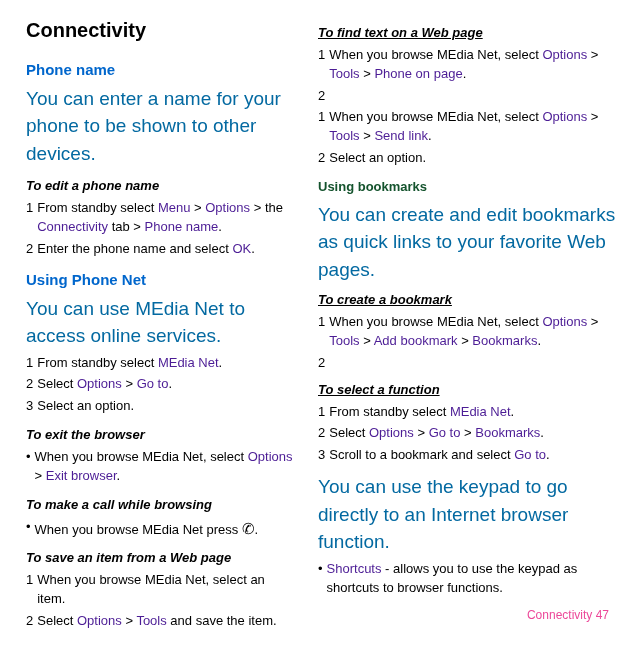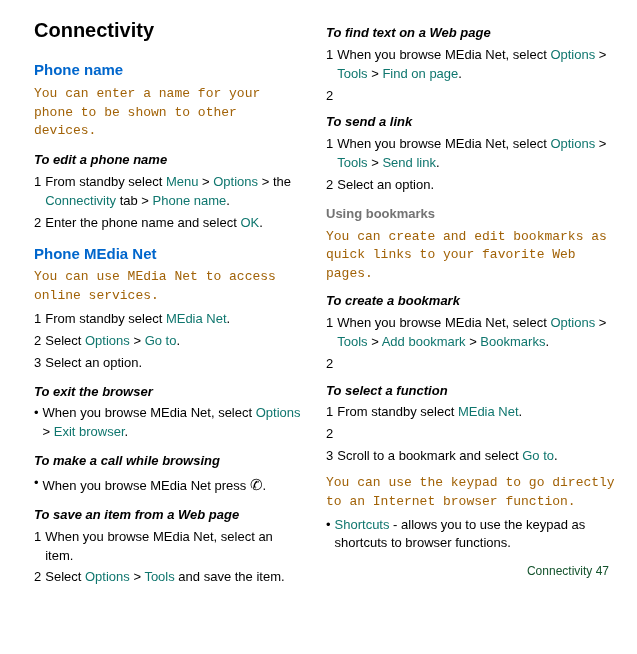--- a/index.html
+++ b/index.html
@@ -9,21 +9,21 @@
       background: #ffffff;
       width: 637px;
       min-height: 654px;
       color: #000000;
       line-height: 1.45;
     }
     .page-container {
       display: flex;
       width: 637px;
       min-height: 654px;
-      padding: 16px 0 10px 16px;
+      padding: 16px 0 10px 8px;
     }
     .left-col {
       width: 300px;
       padding: 0 14px 0 18px;
       flex-shrink: 0;
     }
     .right-col {
       width: 337px;
       padding: 0 14px 0 10px;
       border-left: none;
@@ -37,38 +37,37 @@
     h2.section-title {
       font-size: 15px;
       font-weight: bold;
       color: #0066cc;
       margin-bottom: 4px;
       margin-top: 10px;
     }
     h3.subsection-title {
       font-size: 13px;
       font-weight: bold;
-      color: #737373;
+      color: #14532d;
       margin-bottom: 4px;
       margin-top: 10px;
     }
     .italic-heading {
       font-style: italic;
       font-weight: bold;
       font-size: 13px;
       color: #000;
       margin-top: 10px;
       margin-bottom: 3px;
     }
     p.body-text {
-      font-size: 13px;
-      color: #a16207;
+      font-size: 19px;
+      color: #0369a1;
       margin-bottom: 4px;
       line-height: 1.45;
-      font-family: Liberation Mono, monospace;
     }
     .numbered-item {
       display: flex;
       gap: 4px;
       margin-bottom: 3px;
       font-size: 13px;
       line-height: 1.45;
     }
     .numbered-item .num {
       flex-shrink: 0;
@@ -78,31 +77,32 @@
       display: flex;
       gap: 4px;
       margin-bottom: 3px;
       font-size: 13px;
       line-height: 1.45;
     }
     .bullet-item .bullet {
       flex-shrink: 0;
     }
     .link-text {
-      color: #0f766e;
+      color: #4c1d95;
     }
     .footer-right {
       text-align: right;
       font-size: 12px;
-      color: #14532d;
+      color: #ec4899;
       padding-right: 14px;
       margin-top: 10px;
     }
     .right-col .italic-heading {
       margin-top: 8px;
+      text-decoration: underline;
     }
     .subsection-block {
       margin-top: 8px;
     }
   </style>
 </head>
 <body>
 
 <div class="page-container">
 
@@ -115,21 +115,21 @@
     <p class="italic-heading">To edit a phone name</p>
     <div class="numbered-item">
       <span class="num">1</span>
       <span>From standby select <span class="link-text">Menu</span> &gt; <span class="link-text">Options</span> &gt; the <span class="link-text">Connectivity</span> tab &gt; <span class="link-text">Phone name</span>.</span>
     </div>
     <div class="numbered-item">
       <span class="num">2</span>
       <span>Enter the phone name and select <span class="link-text">OK</span>.</span>
     </div>
 
-    <h2 class="section-title">Phone MEdia Net</h2>
+    <h2 class="section-title">Using Phone Net</h2>
     <p class="body-text">You can use MEdia Net to access online services.</p>
 
     <div class="numbered-item">
       <span class="num">1</span>
       <span>From standby select <span class="link-text">MEdia Net</span>.</span>
     </div>
     <div class="numbered-item">
       <span class="num">2</span>
       <span>Select <span class="link-text">Options</span> &gt; <span class="link-text">Go to</span>.</span>
     </div>
@@ -158,27 +158,26 @@
     <div class="numbered-item">
       <span class="num">2</span>
       <span>Select <span class="link-text">Options</span> &gt; <span class="link-text">Tools</span> and save the item.</span>
     </div>
   </div>
 
   <div class="right-col">
     <p class="italic-heading">To find text on a Web page</p>
     <div class="numbered-item">
       <span class="num">1</span>
-      <span>When you browse MEdia Net, select <span class="link-text">Options</span> &gt; <span class="link-text">Tools</span> &gt; <span class="link-text">Find on page</span>.</span>
-    </div>
-    <div class="numbered-item">
-      <span class="num">2</span>
-    </div>
-
-    <p class="italic-heading">To send a link</p>
+      <span>When you browse MEdia Net, select <span class="link-text">Options</span> &gt; <span class="link-text">Tools</span> &gt; <span class="link-text">Phone on page</span>.</span>
+    </div>
+    <div class="numbered-item">
+      <span class="num">2</span>
+    </div>
+
     <div class="numbered-item">
       <span class="num">1</span>
       <span>When you browse MEdia Net, select <span class="link-text">Options</span> &gt; <span class="link-text">Tools</span> &gt; <span class="link-text">Send link</span>.</span>
     </div>
     <div class="numbered-item">
       <span class="num">2</span>
       <span>Select an option.</span>
     </div>
 
     <div class="subsection-block">
@@ -195,20 +194,21 @@
       <span class="num">2</span>
     </div>
 
     <p class="italic-heading">To select a function</p>
     <div class="numbered-item">
       <span class="num">1</span>
       <span>From standby select <span class="link-text">MEdia Net</span>.</span>
     </div>
     <div class="numbered-item">
       <span class="num">2</span>
+      <span>Select <span class="link-text">Options</span> &gt; <span class="link-text">Go to</span> &gt; <span class="link-text">Bookmarks</span>.</span>
     </div>
     <div class="numbered-item">
       <span class="num">3</span>
       <span>Scroll to a bookmark and select <span class="link-text">Go to</span>.</span>
     </div>
 
     <div class="subsection-block">
       <p class="body-text">You can use the keypad to go directly to an Internet browser function.</p>
     </div>
     <div class="bullet-item">

